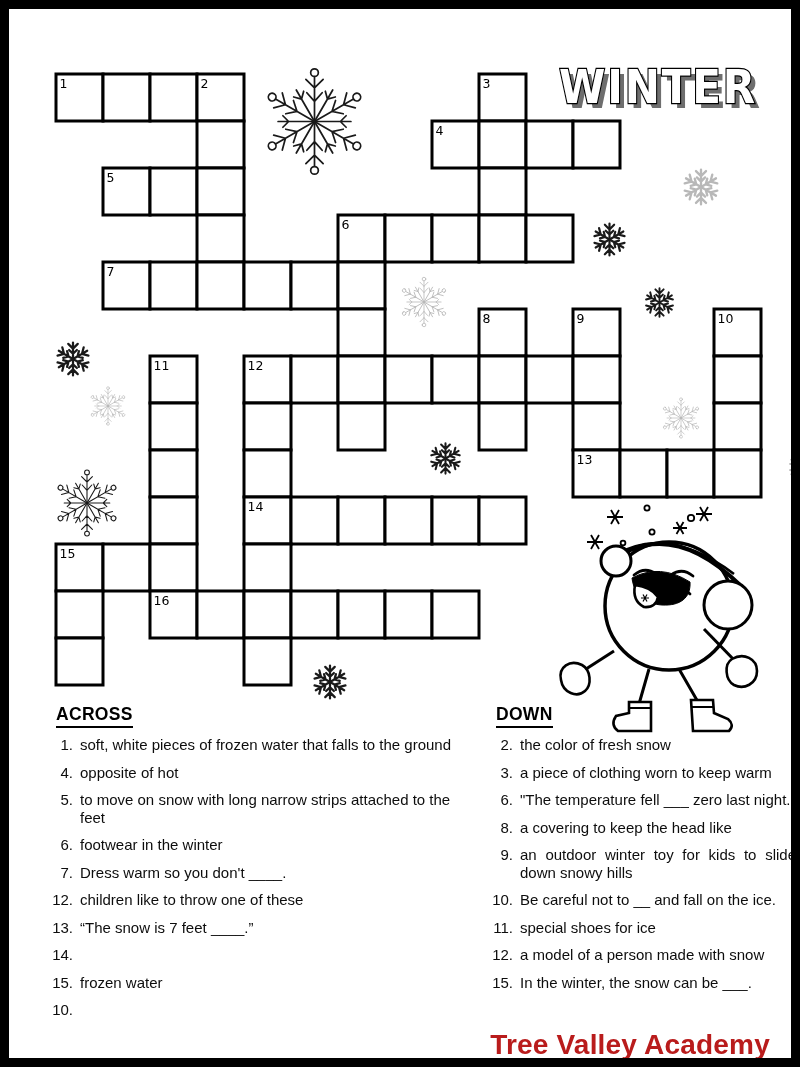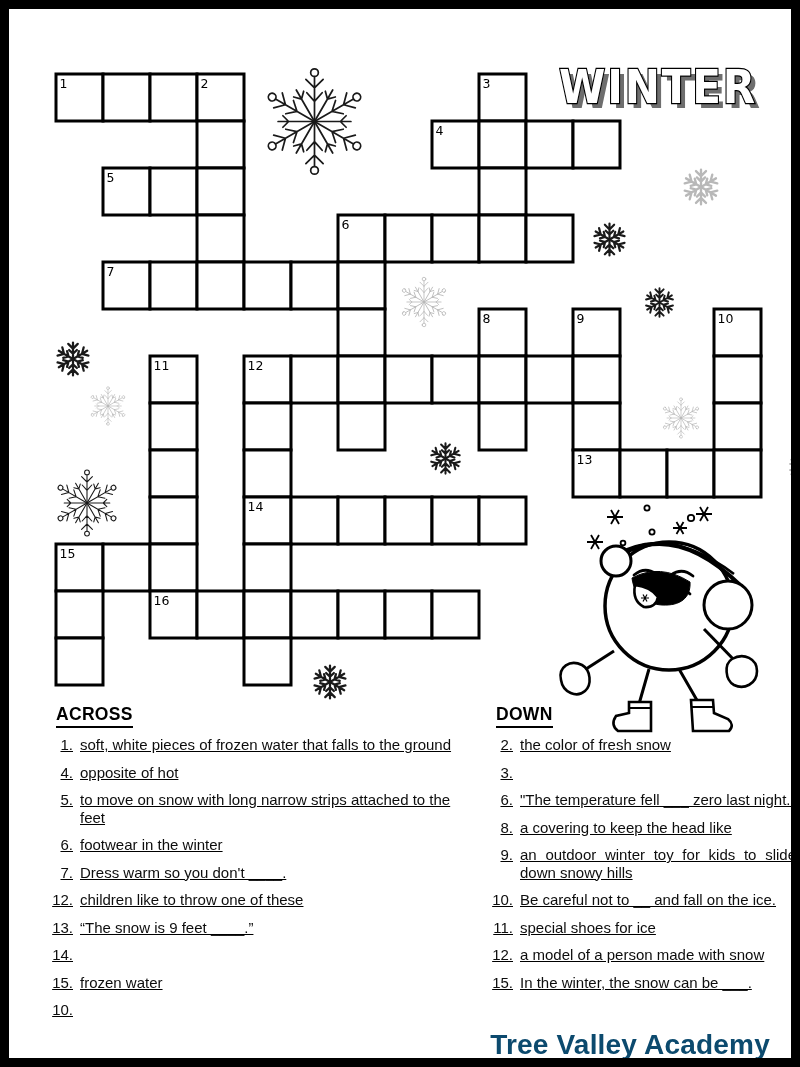--- a/index.html
+++ b/index.html
@@ -14,21 +14,21 @@
   .cellnum{font-family:"DejaVu Sans",sans-serif;font-size:12.5px;fill:#000;}
   
   #title-svg{position:absolute;left:546px;top:46px;}
   #title-svg text{font-family:"DejaVu Sans",sans-serif;font-weight:bold;font-size:46px;letter-spacing:2px;}
   .title-shadow{fill:#6e6e6e;}
   .title-front{fill:#fff;stroke:#000;stroke-width:2.4;paint-order:stroke fill;}
   
   .flake{position:absolute;pointer-events:none;}
   .flake use{stroke:currentColor;fill:none;}
   
-  .clue-col{position:absolute;top:695px;text-decoration:underline;}
+  .clue-col{position:absolute;top:695px;}
   #across-col{left:36px;width:414px;}
   #down-col{left:476px;width:314px;}
   .clue-head{
     display:inline-block;margin:0 0 8px 11px;font-size:17.5px;font-weight:bold;
     color:#000;border-bottom:2.2px solid #000;padding-bottom:1px;letter-spacing:.3px;
   }
   .clue{display:flex;margin-bottom:10px;font-size:15px;line-height:17.5px;color:#0d0d0d;}
   .clue .num{width:28px;text-align:right;flex:none;}
   .clue .txt{margin-left:7px;}
   #across-col .clue .txt{width:372px;}
@@ -294,21 +294,21 @@
         <div class="clue">
           <span class="num">7.</span>
           <div class="txt">Dress warm so you don't ____.</div>
         </div>
         <div class="clue">
           <span class="num">12.</span>
           <div class="txt">children like to throw one of these</div>
         </div>
         <div class="clue">
           <span class="num">13.</span>
-          <div class="txt">“The snow is 9 feet ____.”</div>
+          <div class="txt">“The snow is 7 feet ____.”</div>
         </div>
         <div class="clue">
           <span class="num">14.</span>
         </div>
         <div class="clue">
           <span class="num">15.</span>
           <div class="txt">frozen water</div>
         </div>
         <div class="clue">
           <span class="num">10.</span>
@@ -318,20 +318,21 @@
 
   <div class="clue-col" id="down-col">
     <div class="clue-head">DOWN</div>
     <div id="down-items">
         <div class="clue">
           <span class="num">2.</span>
           <div class="txt">the color of fresh snow</div>
         </div>
         <div class="clue">
           <span class="num">3.</span>
+          <div class="txt">a piece of clothing worn to keep warm</div>
         </div>
         <div class="clue">
           <span class="num">6.</span>
           <div class="txt">"The temperature fell ___ zero last night."</div>
         </div>
         <div class="clue">
           <span class="num">8.</span>
           <div class="txt">a covering to keep the head like</div>
         </div>
         <div class="clue justify">
@@ -350,21 +351,21 @@
           <span class="num">12.</span>
           <div class="txt">a model of a person made with snow</div>
         </div>
         <div class="clue">
           <span class="num">15.</span>
           <div class="txt">In the winter, the snow can be ___.</div>
         </div>
       </div>
   </div>
 
-  <div id="footer-credit" style="color: #0c4a6e;">Tree Valley Academy</div>
+  <div id="footer-credit" style="color: #b91c1c;">Tree Valley Academy</div>
 
 <svg class="flake" width="115" height="115" viewBox="0 0 120 120" style="left: 248px; top: 55px; color: rgb(26, 26, 26);">
       <use href="#flake-fancy"></use>
     </svg>
     <svg class="flake" width="40" height="40" viewBox="0 0 44 44" style="left: 672px; top: 158px; color: rgb(184, 184, 184);">
       <use href="#flake-simple"></use>
     </svg>
     <svg class="flake" width="37" height="37" viewBox="0 0 44 44" style="left: 582px; top: 212px; color: rgb(26, 26, 26);">
       <use href="#flake-simple"></use>
     </svg>

